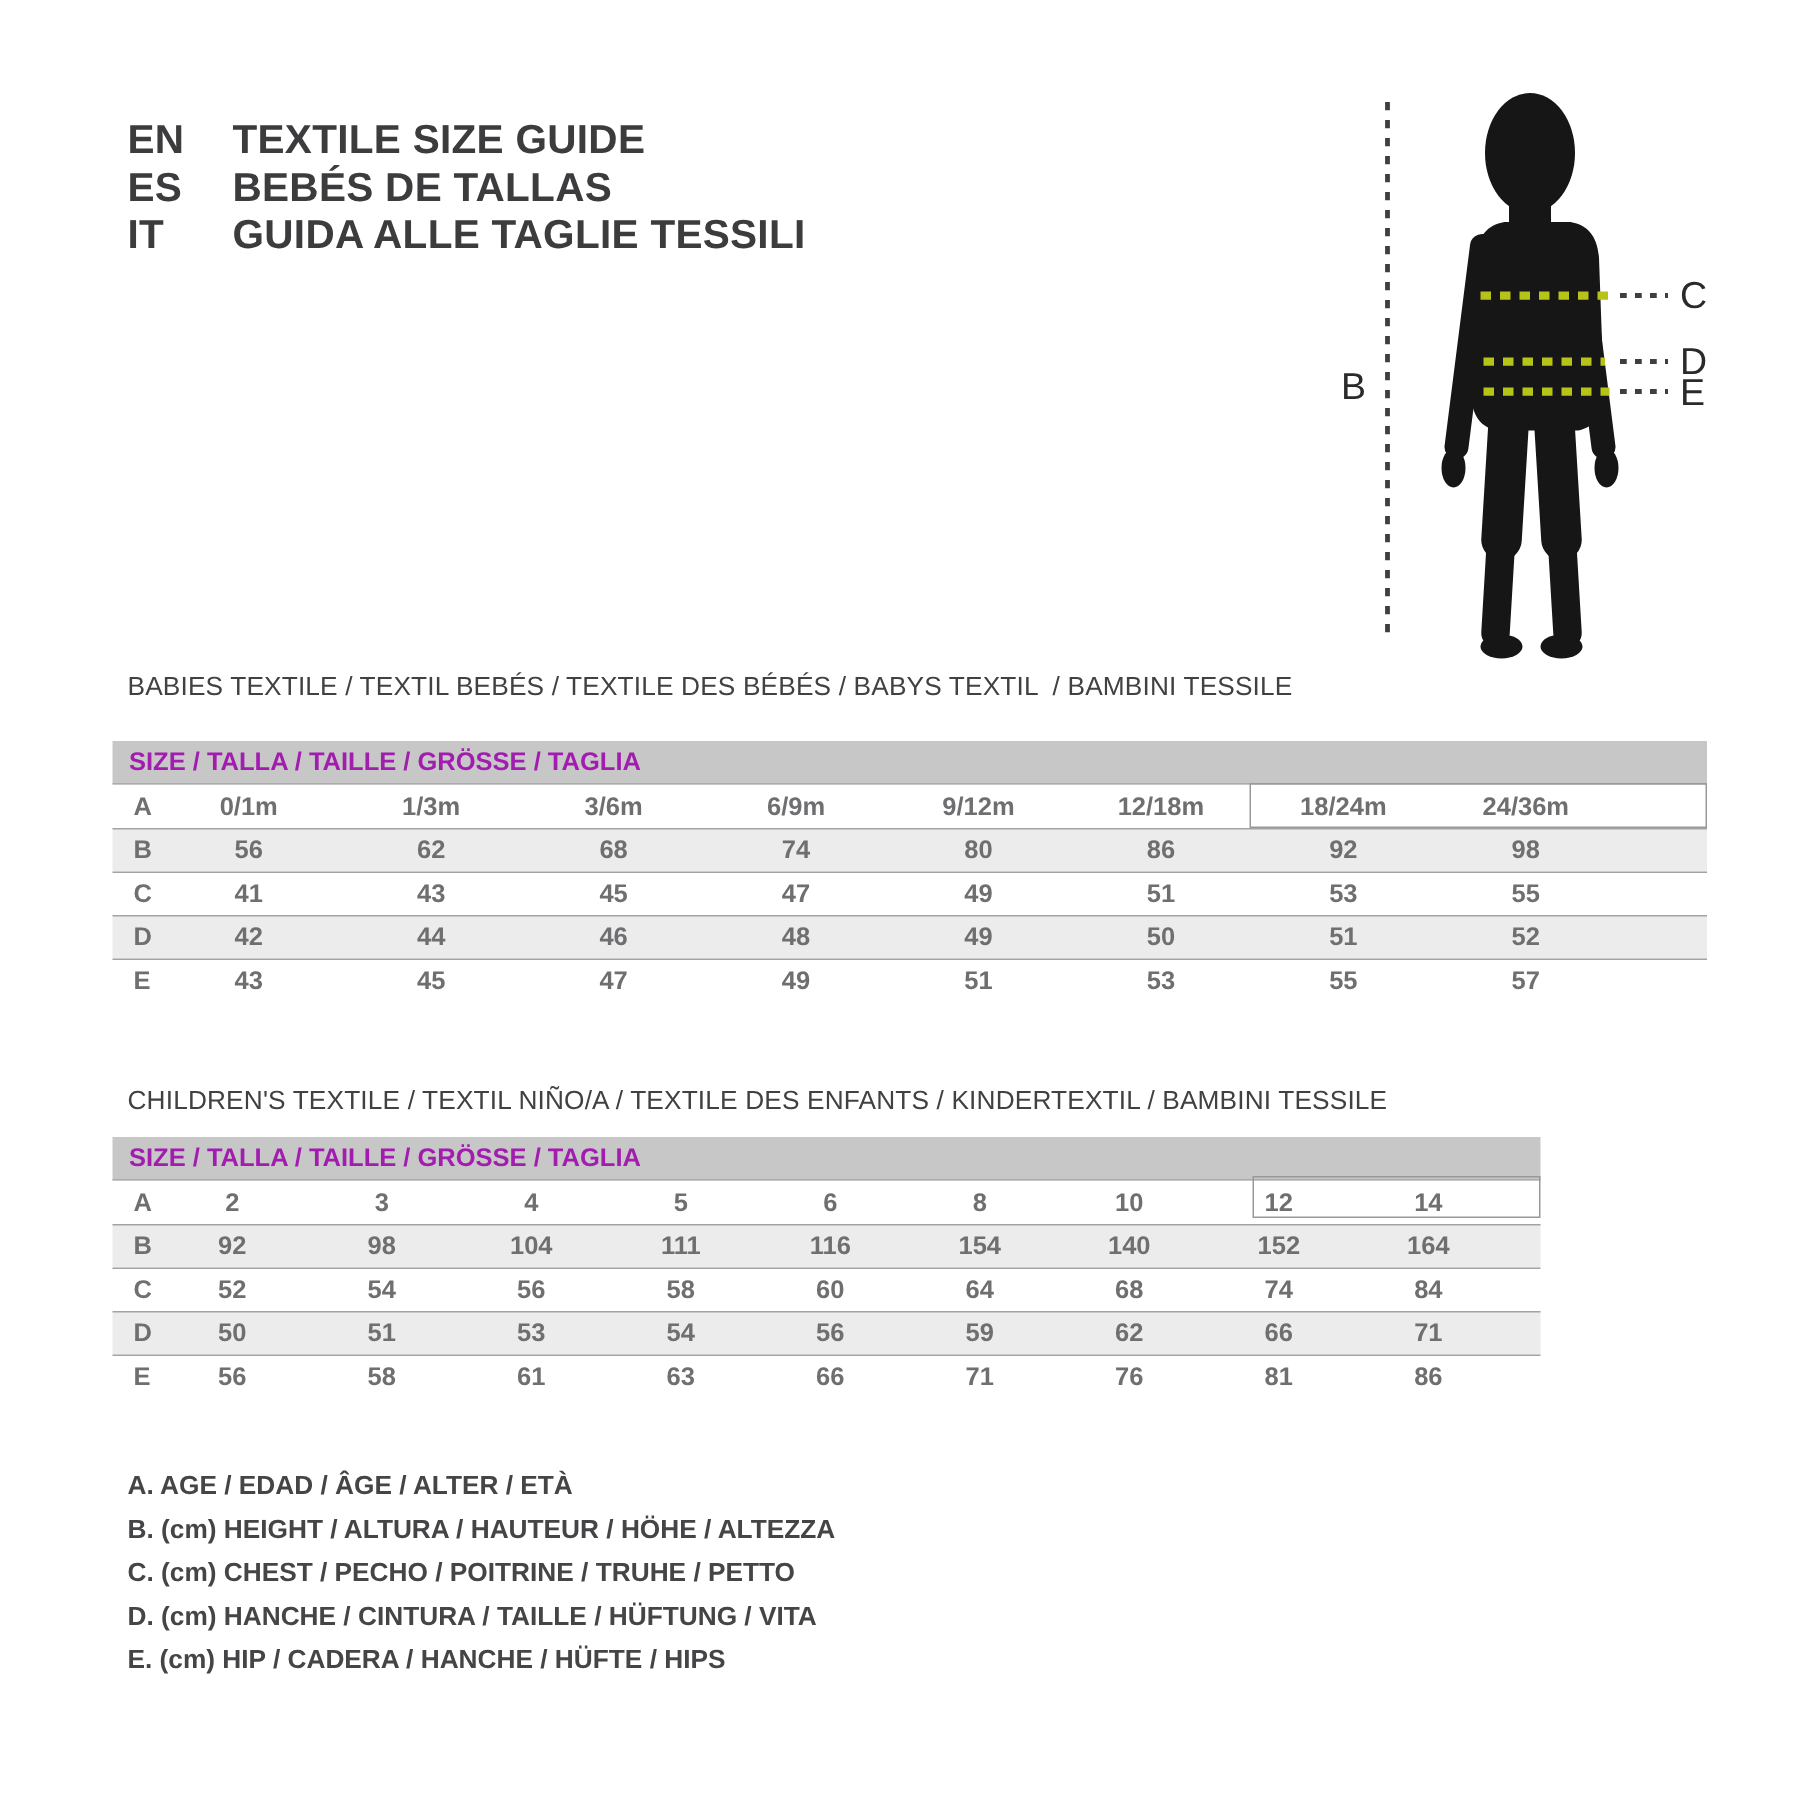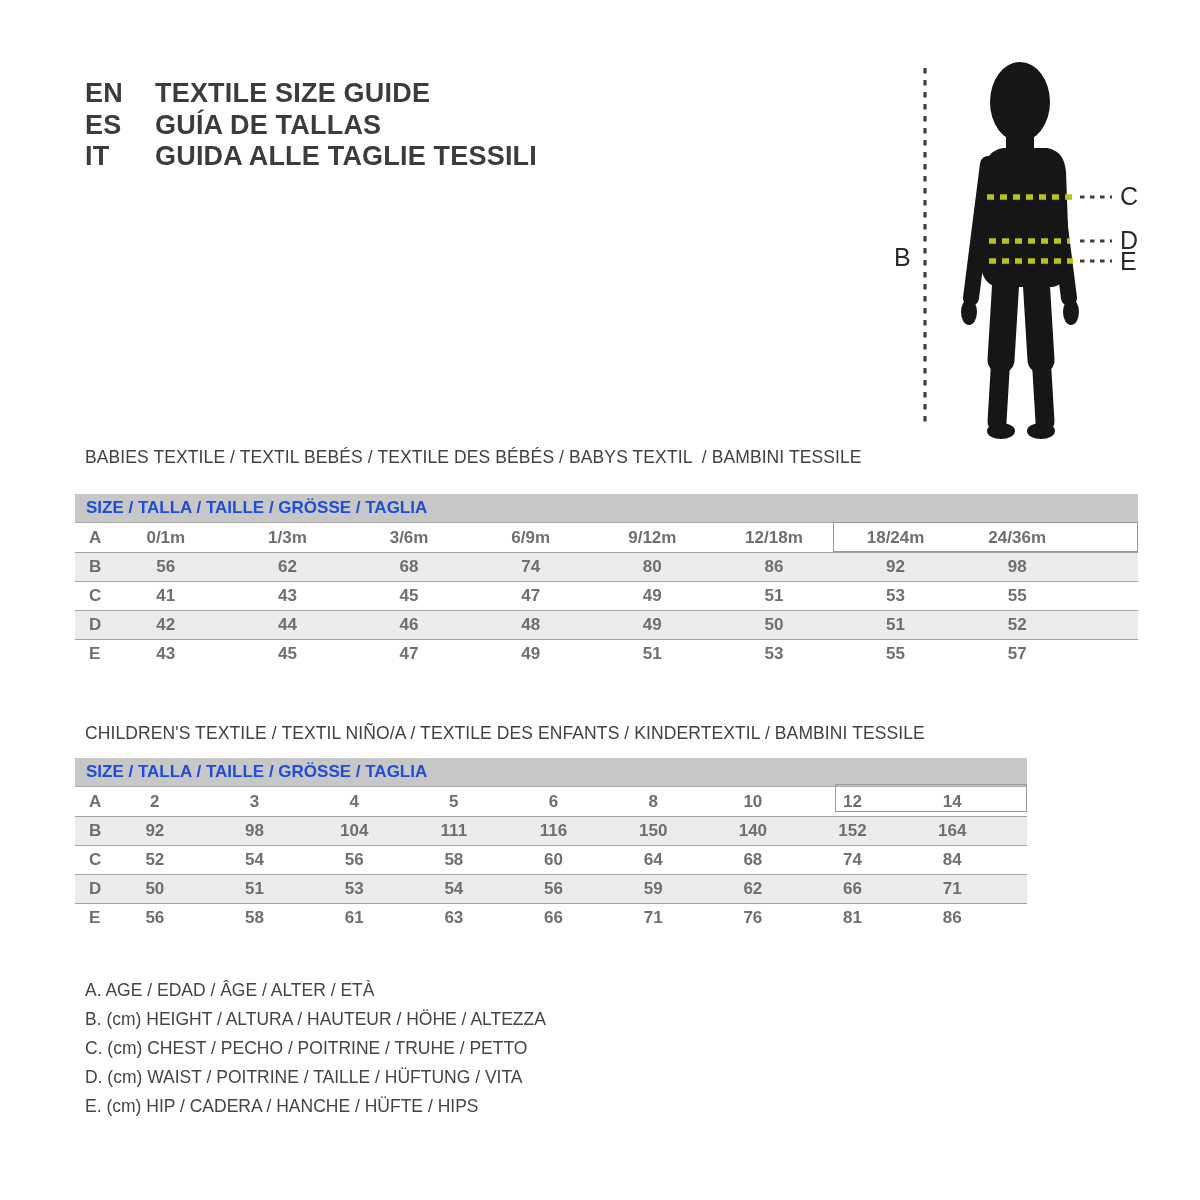--- a/index.html
+++ b/index.html
@@ -18,53 +18,53 @@
   .section-title { position:absolute; left:85px; font-weight:normal;
     font-size:17.5px; color:#414143; letter-spacing:0.1px; white-space:pre; }
   .babies-title { top:447px; }
   .children-title { top:723px; }
   
   .table { position:absolute; left:75px; }
   .babies-table { top:494px; width:1063px; }
   .children-table { top:758px; width:952px; }
   .size-bar { height:29px; background:#c7c7c7; border-bottom:1px solid #ababab;
     box-sizing:border-box; display:flex; align-items:center; padding-left:11px;
-    font-size:17px; font-weight:bold; color:#1d4ed8; }
+    font-size:17px; font-weight:bold; color:#a21caf; }
   .t-row { display:flex; height:29px; box-sizing:border-box; align-items:center;
     font-size:17px; font-weight:bold; color:#6f6f71; }
   .t-row + .t-row { border-top:1px solid #a3a3a3; }
   .t-row.band { background:#ececec; }
   .row-label { width:30px; padding-left:14px; box-sizing:border-box; flex:none; }
   .t-pad { flex:none; }
   .babies-table .t-pad { width:60px; }
   .children-table .t-pad { width:25px; }
   .cell { flex:1; text-align:center; }
   
   .sel-box { position:absolute; border:1px solid #999;
     background:transparent; pointer-events:none; box-sizing:border-box; }
   .babies-box { left:758px; top:28px; width:305px; height:30px; }
   .children-box { left:760px; top:26px; width:192px; height:28px; }
   
   .legend { position:absolute; left:85px; top:976px; }
   .legend-row { height:29px; display:flex; align-items:center;
-    font-size:17.5px; font-weight:normal; color:#454547; }
+    font-size:17.5px; font-weight:bold; color:#454547; }
 </style>
 </head>
 <body>
 
 <div class="page">
 
   <div class="lang-list" id="lang-list">
       <div class="lang-row">
         <span class="lang-code">EN</span>
         <span class="lang-label">TEXTILE SIZE GUIDE</span>
       </div>
       <div class="lang-row">
         <span class="lang-code">ES</span>
-        <span class="lang-label">GUÍA DE TALLAS</span>
+        <span class="lang-label">BEBÉS DE TALLAS</span>
       </div>
       <div class="lang-row">
         <span class="lang-code">IT</span>
         <span class="lang-label">GUIDA ALLE TAGLIE TESSILI</span>
       </div>
     </div>
 
   <svg class="figure" width="340" height="420" viewBox="0 0 340 420">
     <g fill="#161616" stroke="none">
       <ellipse cx="160" cy="62" rx="30" ry="40"></ellipse>
@@ -181,21 +181,21 @@
           <span class="cell">14</span>
           <span class="t-pad"></span>
         </div>
         <div class="t-row band">
           <span class="row-label">B</span>
           <span class="cell">92</span>
           <span class="cell">98</span>
           <span class="cell">104</span>
           <span class="cell">111</span>
           <span class="cell">116</span>
-          <span class="cell">150</span>
+          <span class="cell">154</span>
           <span class="cell">140</span>
           <span class="cell">152</span>
           <span class="cell">164</span>
           <span class="t-pad"></span>
         </div>
         <div class="t-row">
           <span class="row-label">C</span>
           <span class="cell">52</span>
           <span class="cell">54</span>
           <span class="cell">56</span>
@@ -234,17 +234,17 @@
           <span class="t-pad"></span>
         </div>
       </div>
     <div class="sel-box children-box"></div>
   </div>
 
   <div class="legend" id="legend">
       <div class="legend-row">A. AGE / EDAD / ÂGE / ALTER / ETÀ</div>
       <div class="legend-row">B. (cm) HEIGHT / ALTURA / HAUTEUR / HÖHE / ALTEZZA</div>
       <div class="legend-row">C. (cm) CHEST / PECHO / POITRINE / TRUHE / PETTO</div>
-      <div class="legend-row">D. (cm) WAIST / POITRINE / TAILLE / HÜFTUNG / VITA</div>
+      <div class="legend-row">D. (cm) HANCHE / CINTURA / TAILLE / HÜFTUNG / VITA</div>
       <div class="legend-row">E. (cm) HIP / CADERA / HANCHE / HÜFTE / HIPS</div>
     </div>
 
 </div>
 
 </body></html>

